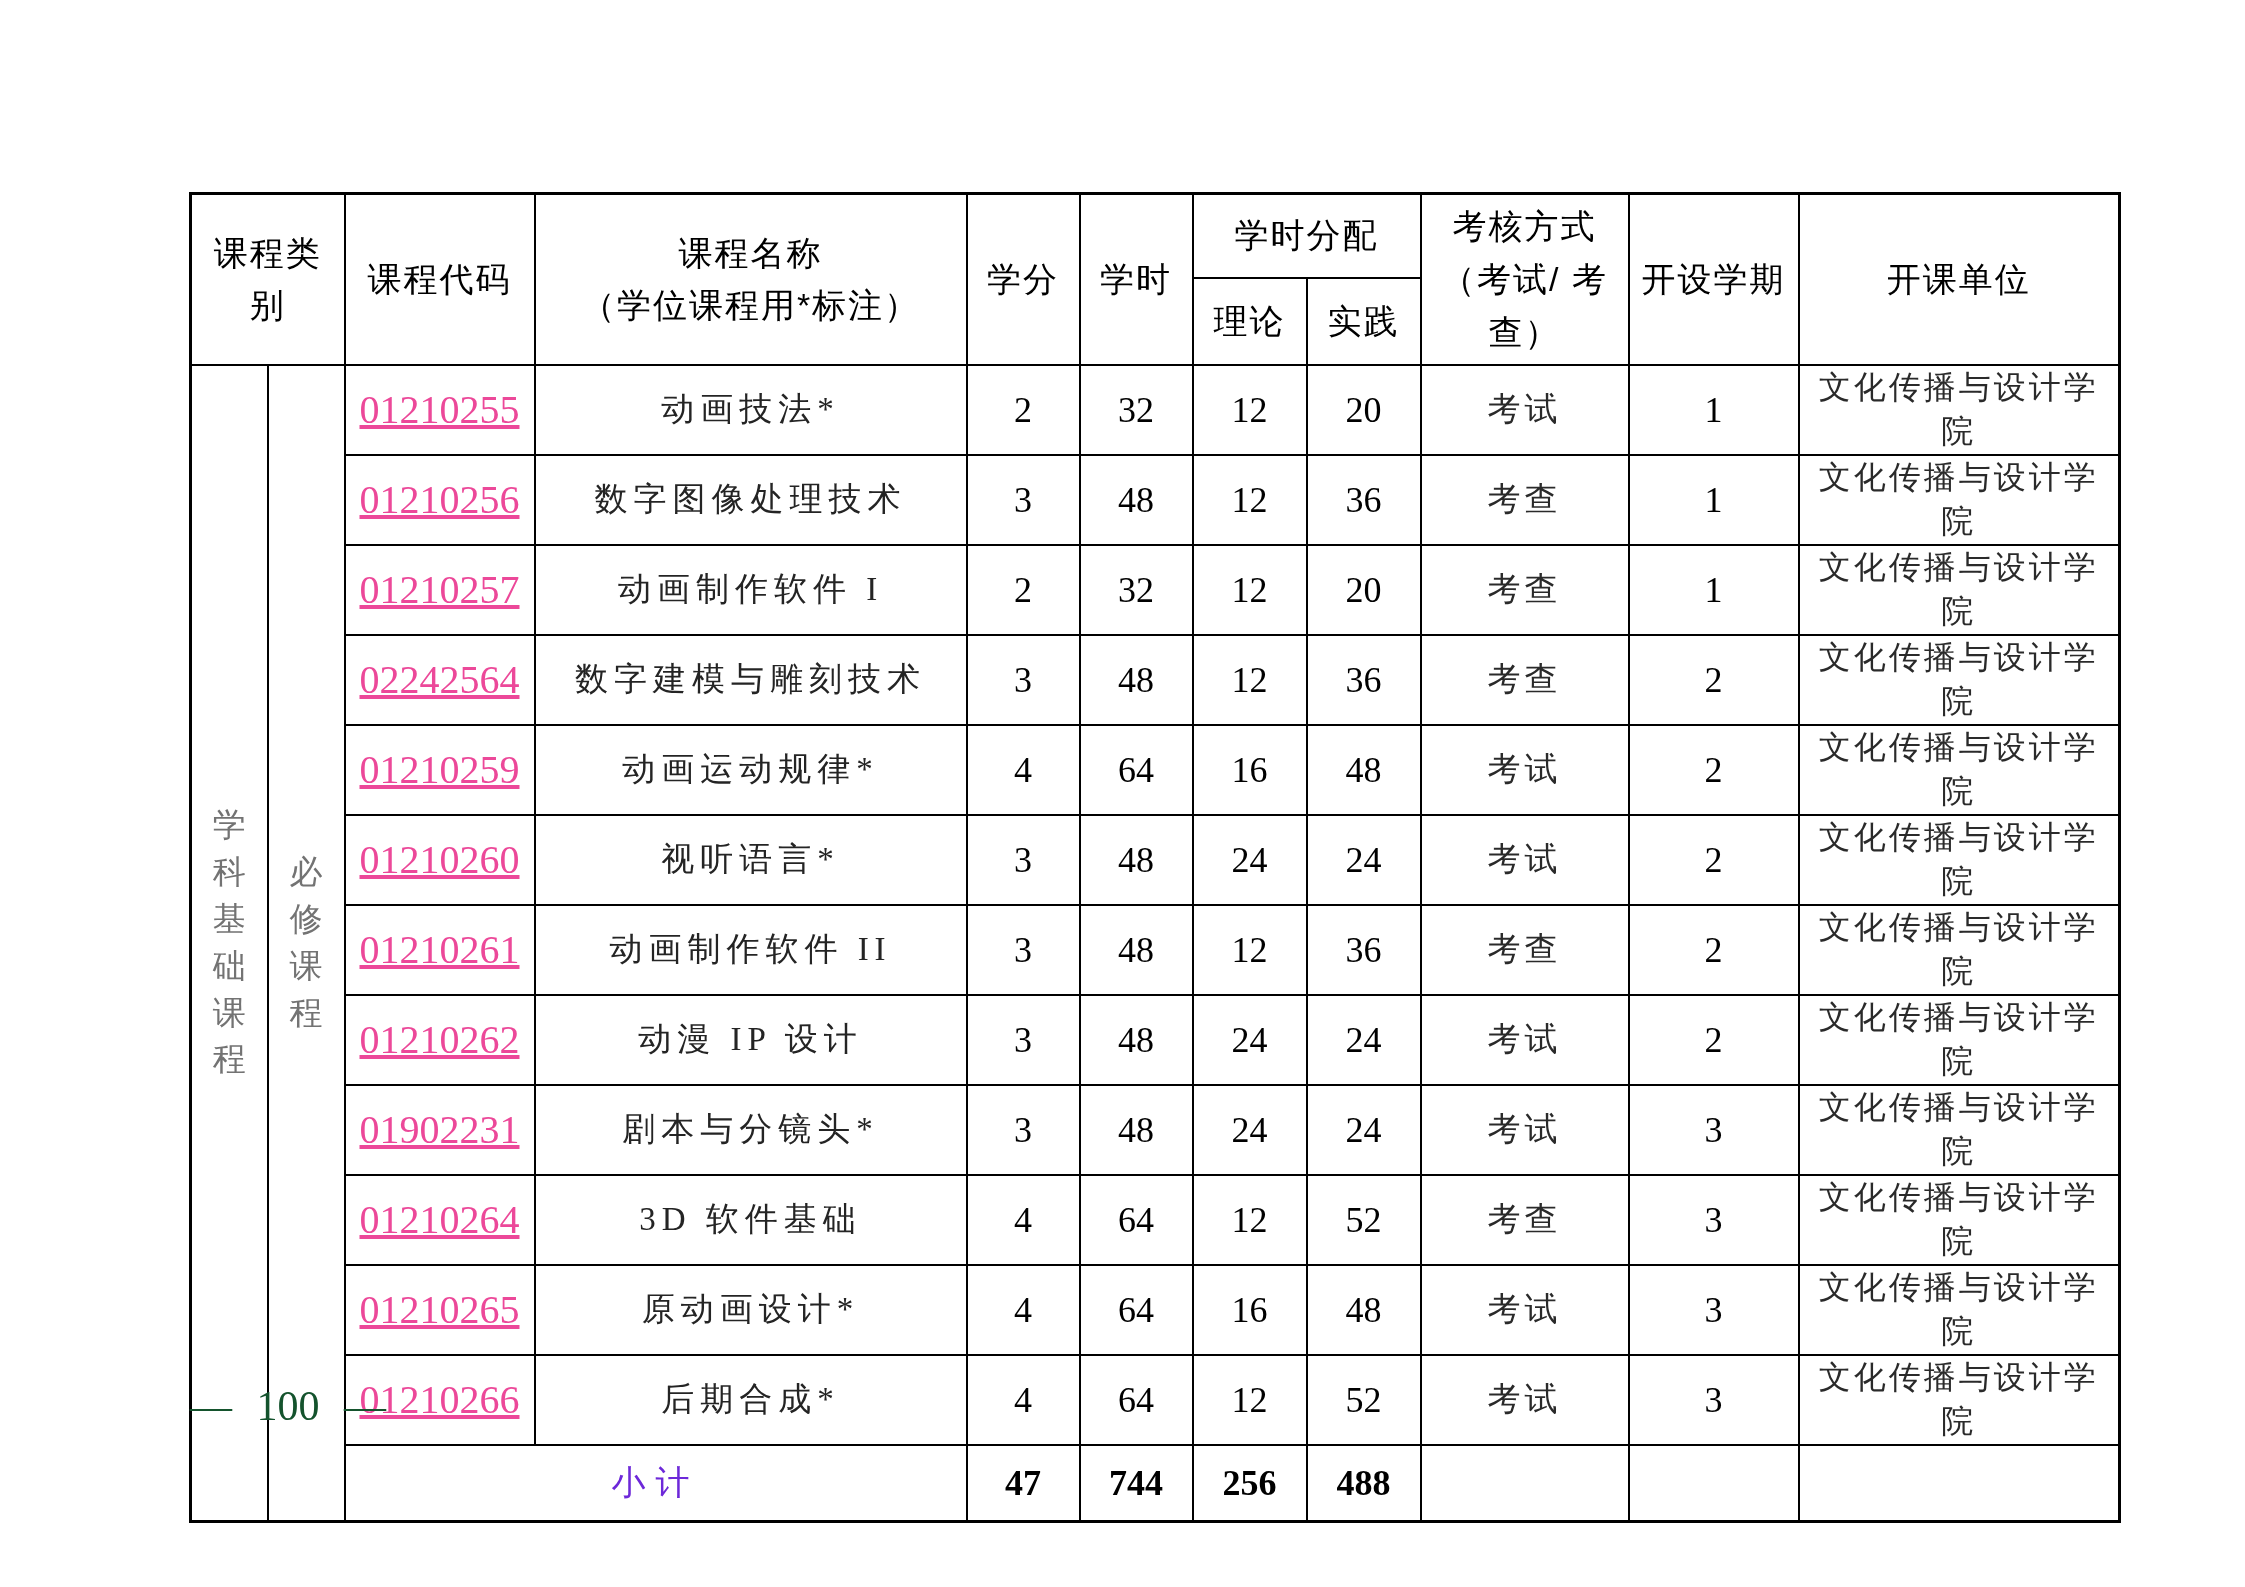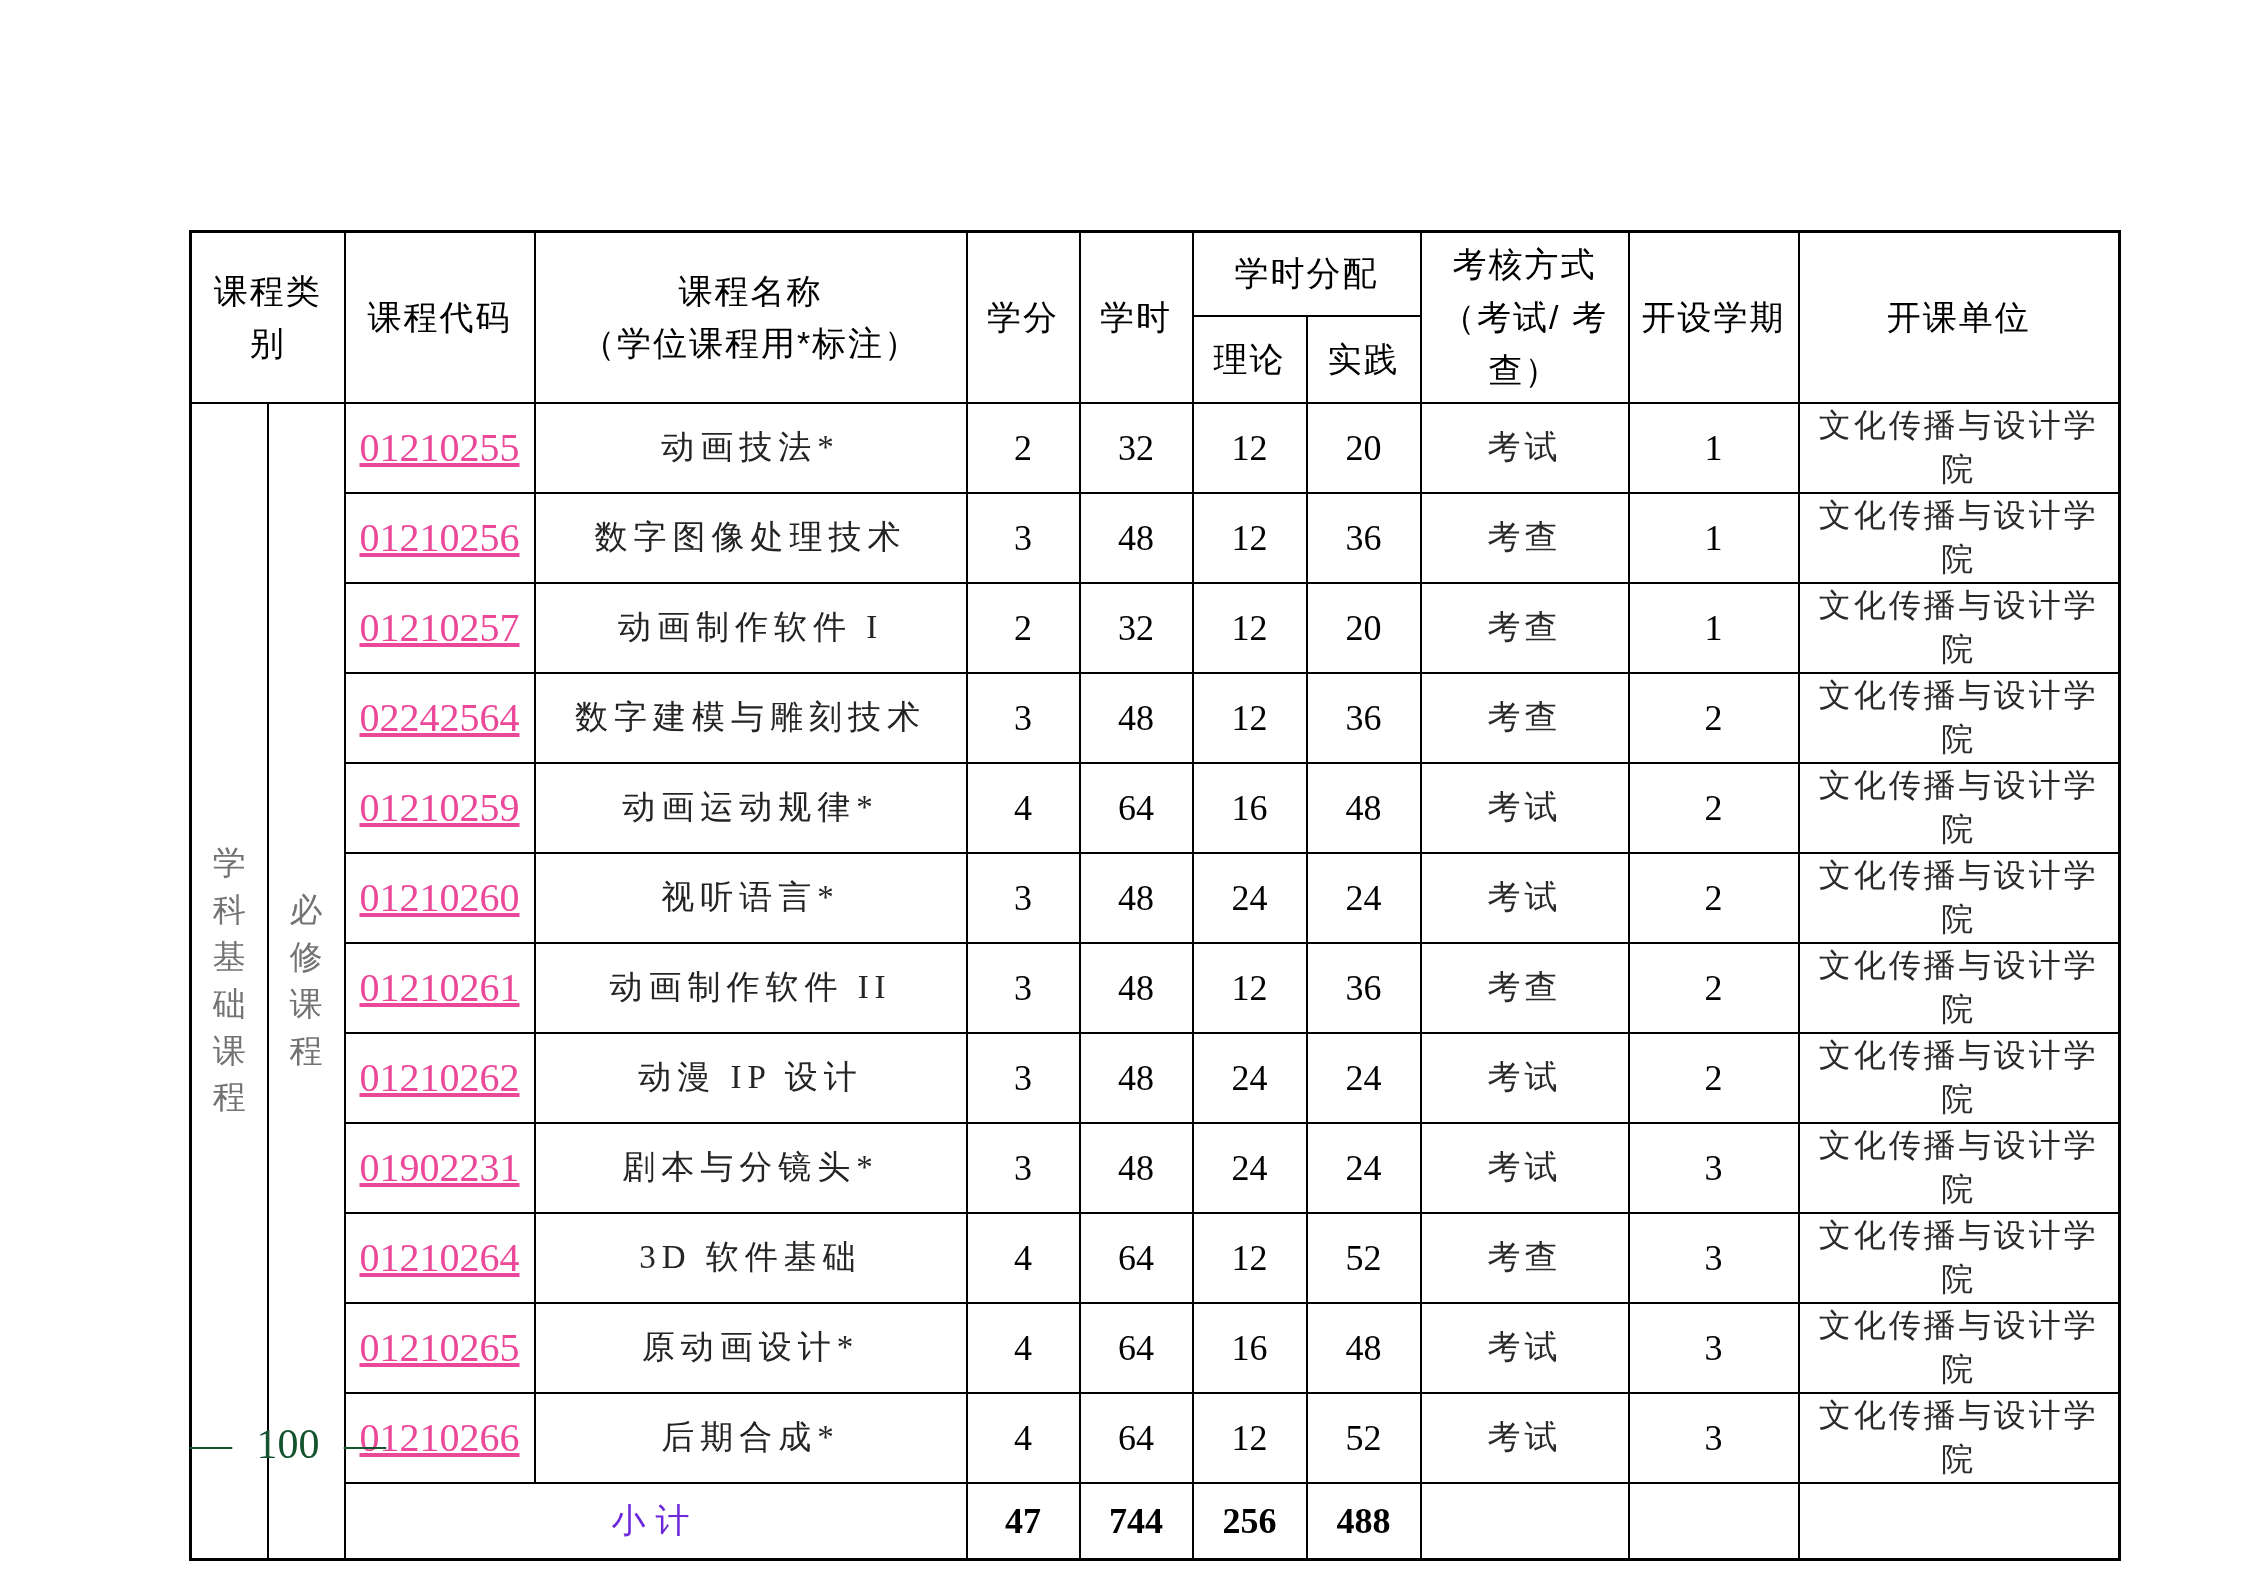--- a/index.html
+++ b/index.html
@@ -2,21 +2,21 @@
 <html><head>
 <meta charset="utf-8">
 <style>
   html,body { margin:0; padding:0; }
   body {
     width:2245px; height:1587px; position:relative;
     background:#ffffff;
     font-family:"Liberation Serif", serif;
     color:#000;
   }
-  .sheet { position:absolute; inset:0; background:#fff;margin-top:38px; }
+  .sheet { position:absolute; inset:0; background:#fff; }
 
   table.curriculum {
     position:absolute; left:189px; top:192px;
     width:1929px; height:1175px;
     border-collapse:collapse; table-layout:fixed;
     border:3px solid #000;
   }
   .curriculum th, .curriculum td {
     border:2px solid #000;
     padding:0 4px;

